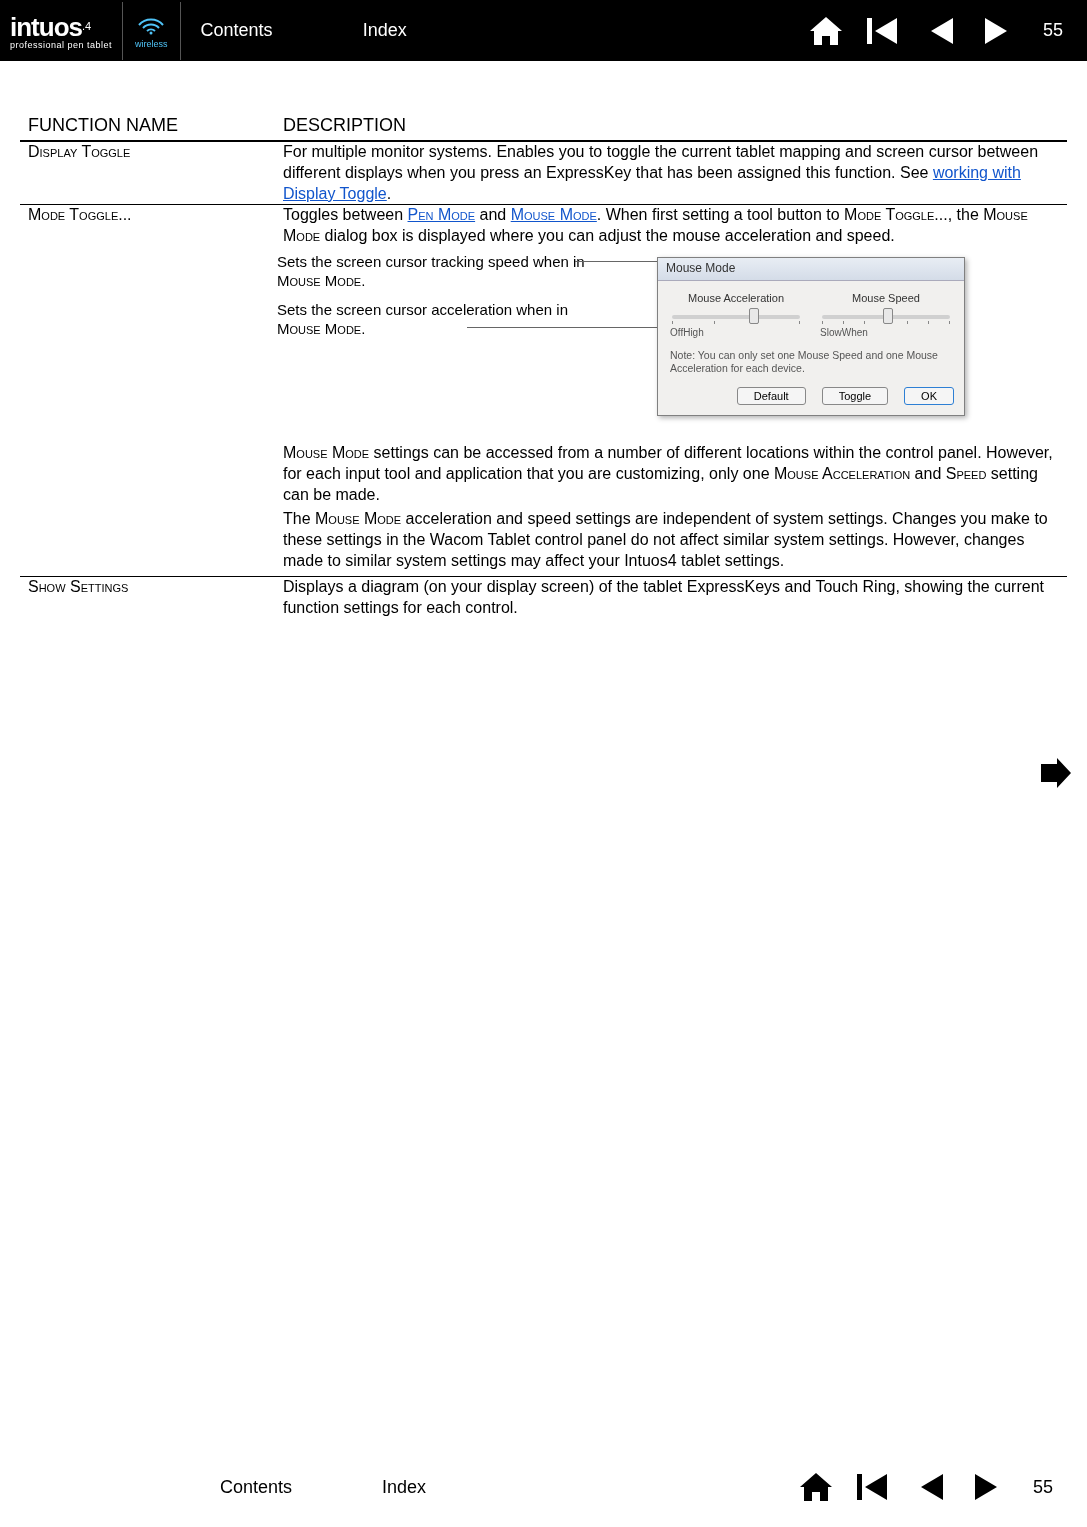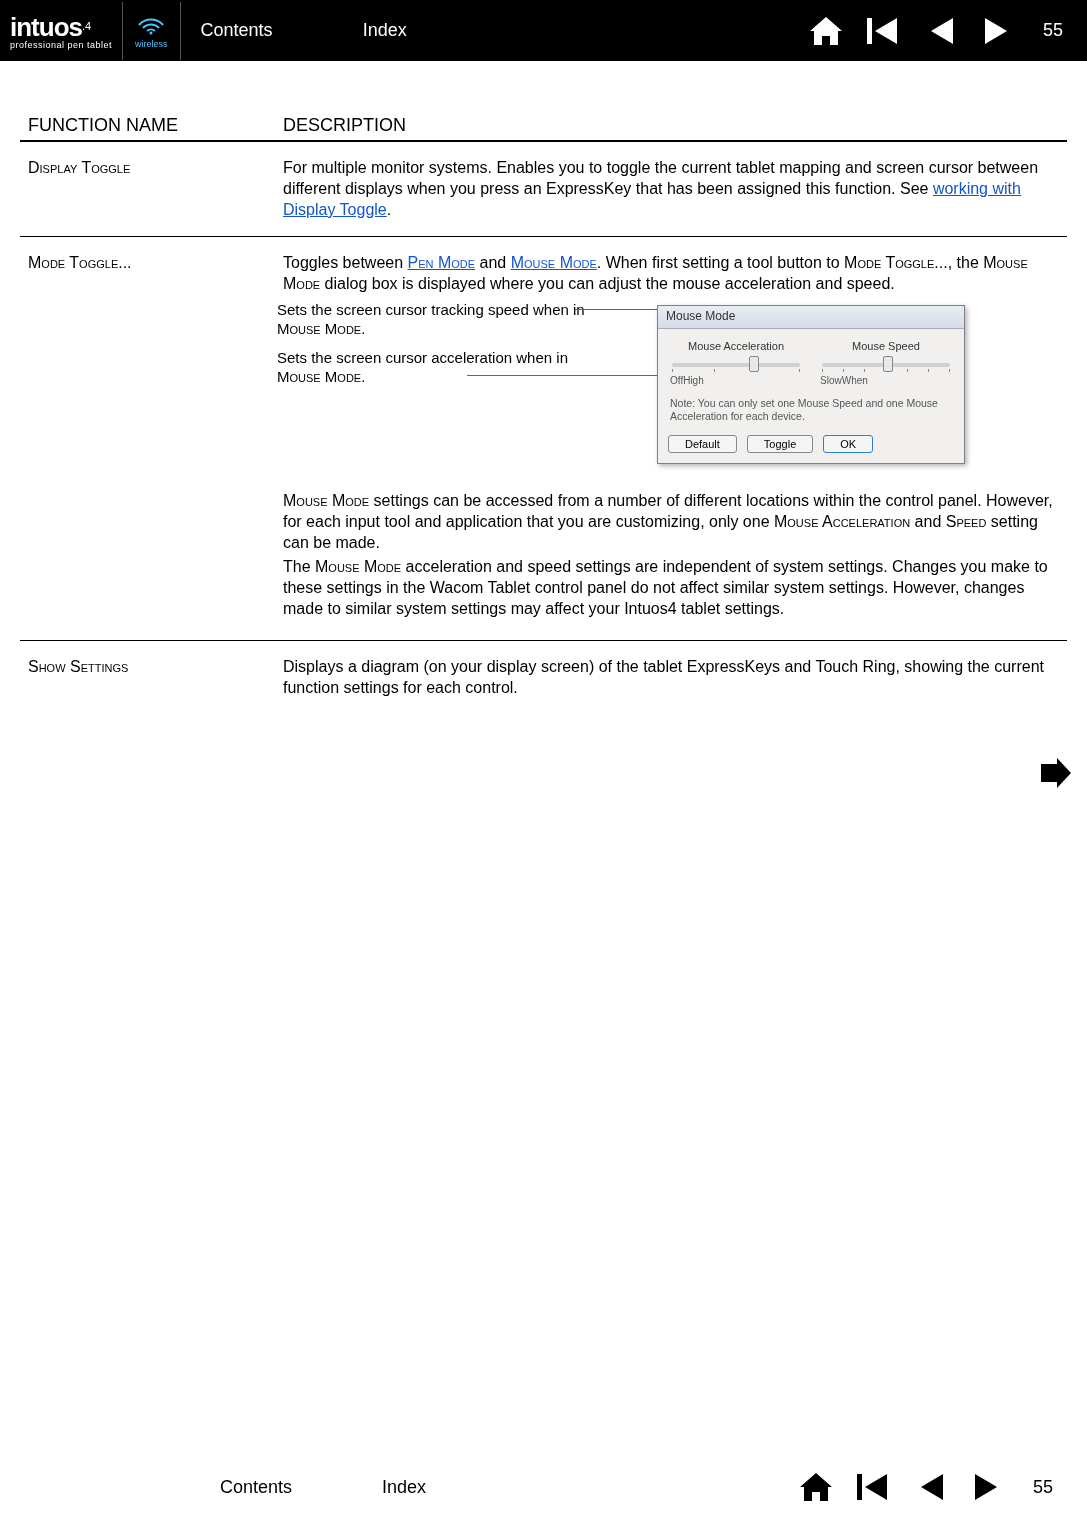--- a/index.html
+++ b/index.html
@@ -17,21 +17,21 @@
   .nav-links { display: flex; gap: 90px; padding-left: 20px; flex: 1; }
   .nav-link { color: #fff; font-size: 18px; cursor: pointer; }
   .nav-icons { display: flex; align-items: center; gap: 20px; padding-right: 14px; }
   .page-num { color: #fff; font-size: 18px; margin-left: 10px; }
   
   
   .content { padding: 50px 20px 20px 20px; }
   table.func { width: 100%; border-collapse: collapse; }
   table.func th { text-align: left; font-weight: normal; font-size: 18px; padding: 4px 8px; border-bottom: 2px solid #000; vertical-align: bottom; }
   table.func th:first-child { width: 255px; }
-  table.func td { padding: 16px 8px; border-bottom: 1px solid #000; vertical-align: top; font-size: 16px; line-height: 1.3; }
+  table.func td { padding: 0 8px; border-bottom: 1px solid #000; vertical-align: top; font-size: 16px; line-height: 1.3; }
   table.func td.fn-name { font-variant: small-caps; }
   .sc { font-variant: small-caps; }
   .link { color: #1155cc; text-decoration: underline; cursor: pointer; }
   
   .desc-block p { margin-bottom: 4px; }
   
   .annotations { position: relative; margin: 6px 0 10px -6px; height: 180px; }
   .annot-text { position: absolute; font-size: 15px; line-height: 1.25; width: 330px; }
   .annot-line { position: absolute; border-top: 1px solid #666; }
   
@@ -40,21 +40,21 @@
   .dialog-title { background: linear-gradient(#e8edf4, #d4dce8); padding: 3px 8px; border-bottom: 1px solid #aab; font-size: 12px; color: #333; }
   .dialog-body { padding: 10px 12px 6px; display: flex; gap: 18px; }
   .slider-group { flex: 1; }
   .slider-label { font-size: 11px; color: #333; margin-bottom: 6px; text-align: center; }
   .slider-track { height: 4px; background: #d0d0d0; border-radius: 2px; position: relative; margin: 10px 2px 2px; }
   .slider-thumb { width: 10px; height: 16px; background: #e8e8e8; border: 1px solid #888; border-radius: 2px; position: absolute; top: -7px; }
   .slider-ticks { display: flex; justify-content: space-between; margin: 2px 2px 0; }
   .slider-tick { width: 1px; height: 3px; background: #888; }
   .slider-ends { display: flex; justify-content: flex-start; font-size: 10px; color: #555; margin-top: 2px; }
   .dialog-note { font-size: 10.5px; color: #555; padding: 4px 12px 8px; line-height: 1.25; }
-  .dialog-btns { display: flex; justify-content: flex-start; gap: 10px; padding: 4px 10px 10px; }
+  .dialog-btns { display: flex; justify-content: flex-end; gap: 16px; padding: 4px 10px 10px; }
   .dialog-btn { font-size: 11px; padding: 2px 16px; border: 1px solid #888; background: #f5f5f5; border-radius: 3px; cursor: pointer; }
   .dialog-btn.ok { border-color: #2d7fd4; color: #000; }
   
   
   .footer-bar { position: absolute; top: 1470px; width: 1087px; display: flex; align-items: center; padding: 0 20px; }
   .footer-links { display: flex; gap: 90px; padding-left: 200px; flex: 1; }
   .footer-link { color: #000; font-size: 18px; cursor: pointer; }
   .footer-icons { display: flex; align-items: center; gap: 20px; padding-right: 14px; }
   .footer-page { font-size: 18px; margin-left: 10px; }
   

